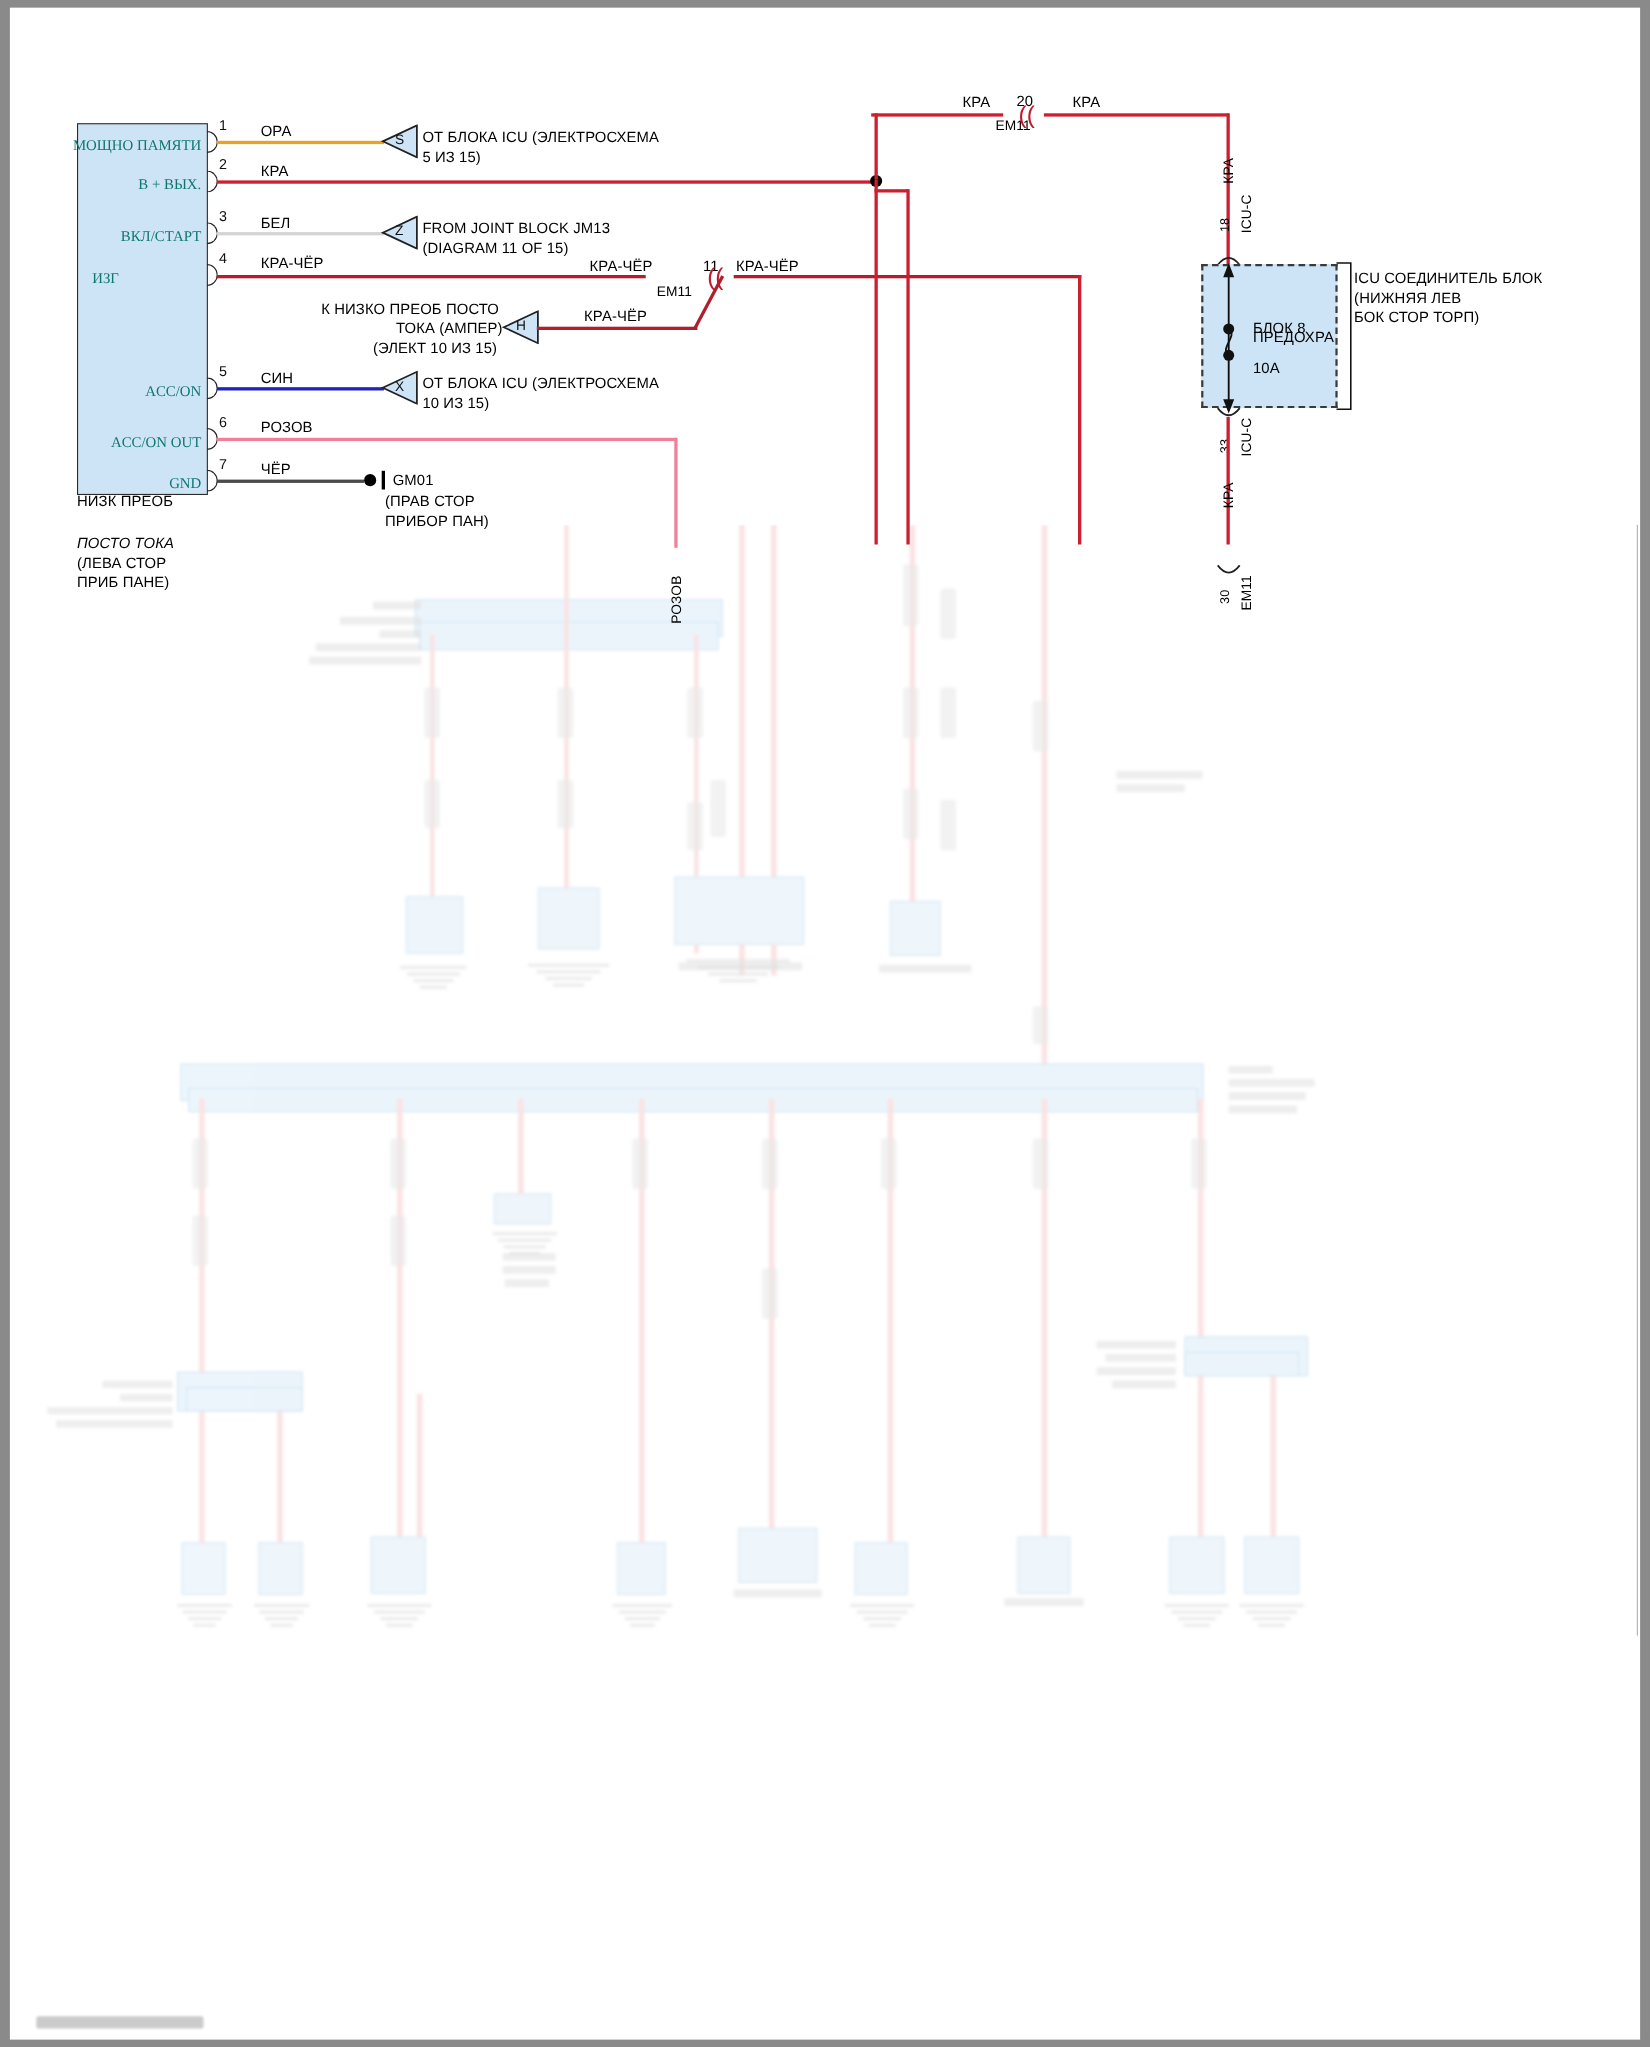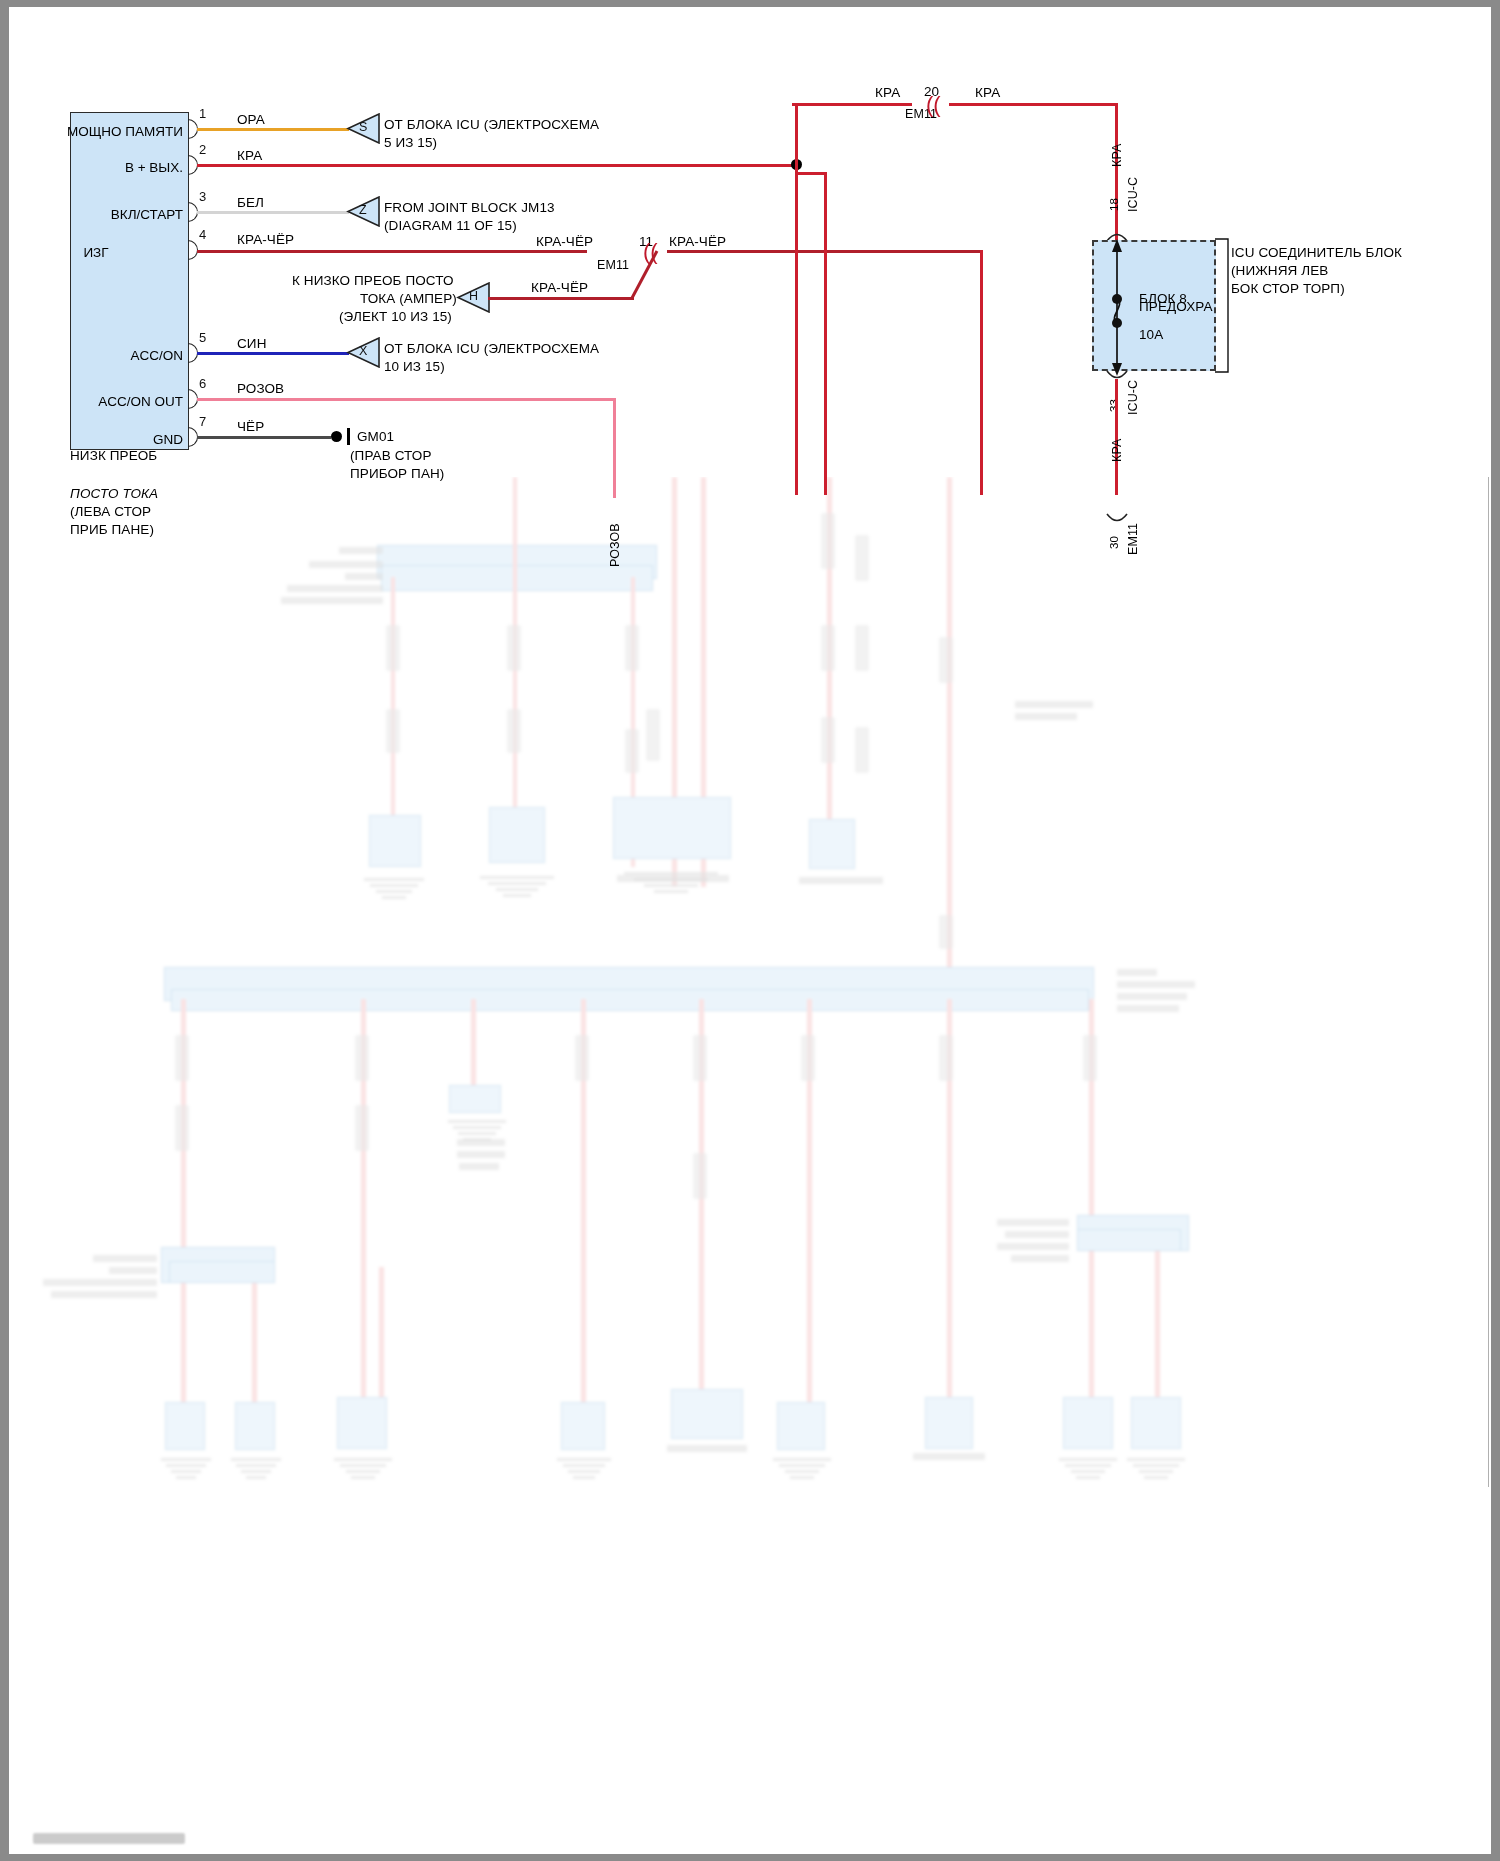--- a/index.html
+++ b/index.html
@@ -52,22 +52,23 @@
   
   .modbox {
     position: absolute;
     background: #cde4f7;
     border: 1.6px solid #2b2b2b;
   }
   .pinname {
     position: absolute;
     font-size: 13.5px;
     text-align: right;
-    color: #000000;
+    color: #0f766e;
     white-space: nowrap;
+    font-family: Liberation Serif, serif;
   }
   .pinnum {
     position: absolute;
     font-size: 13px;
     color: #111;
   }
   .socket {
     position: absolute;
     width: 9px; height: 18px;
     border: 0;

